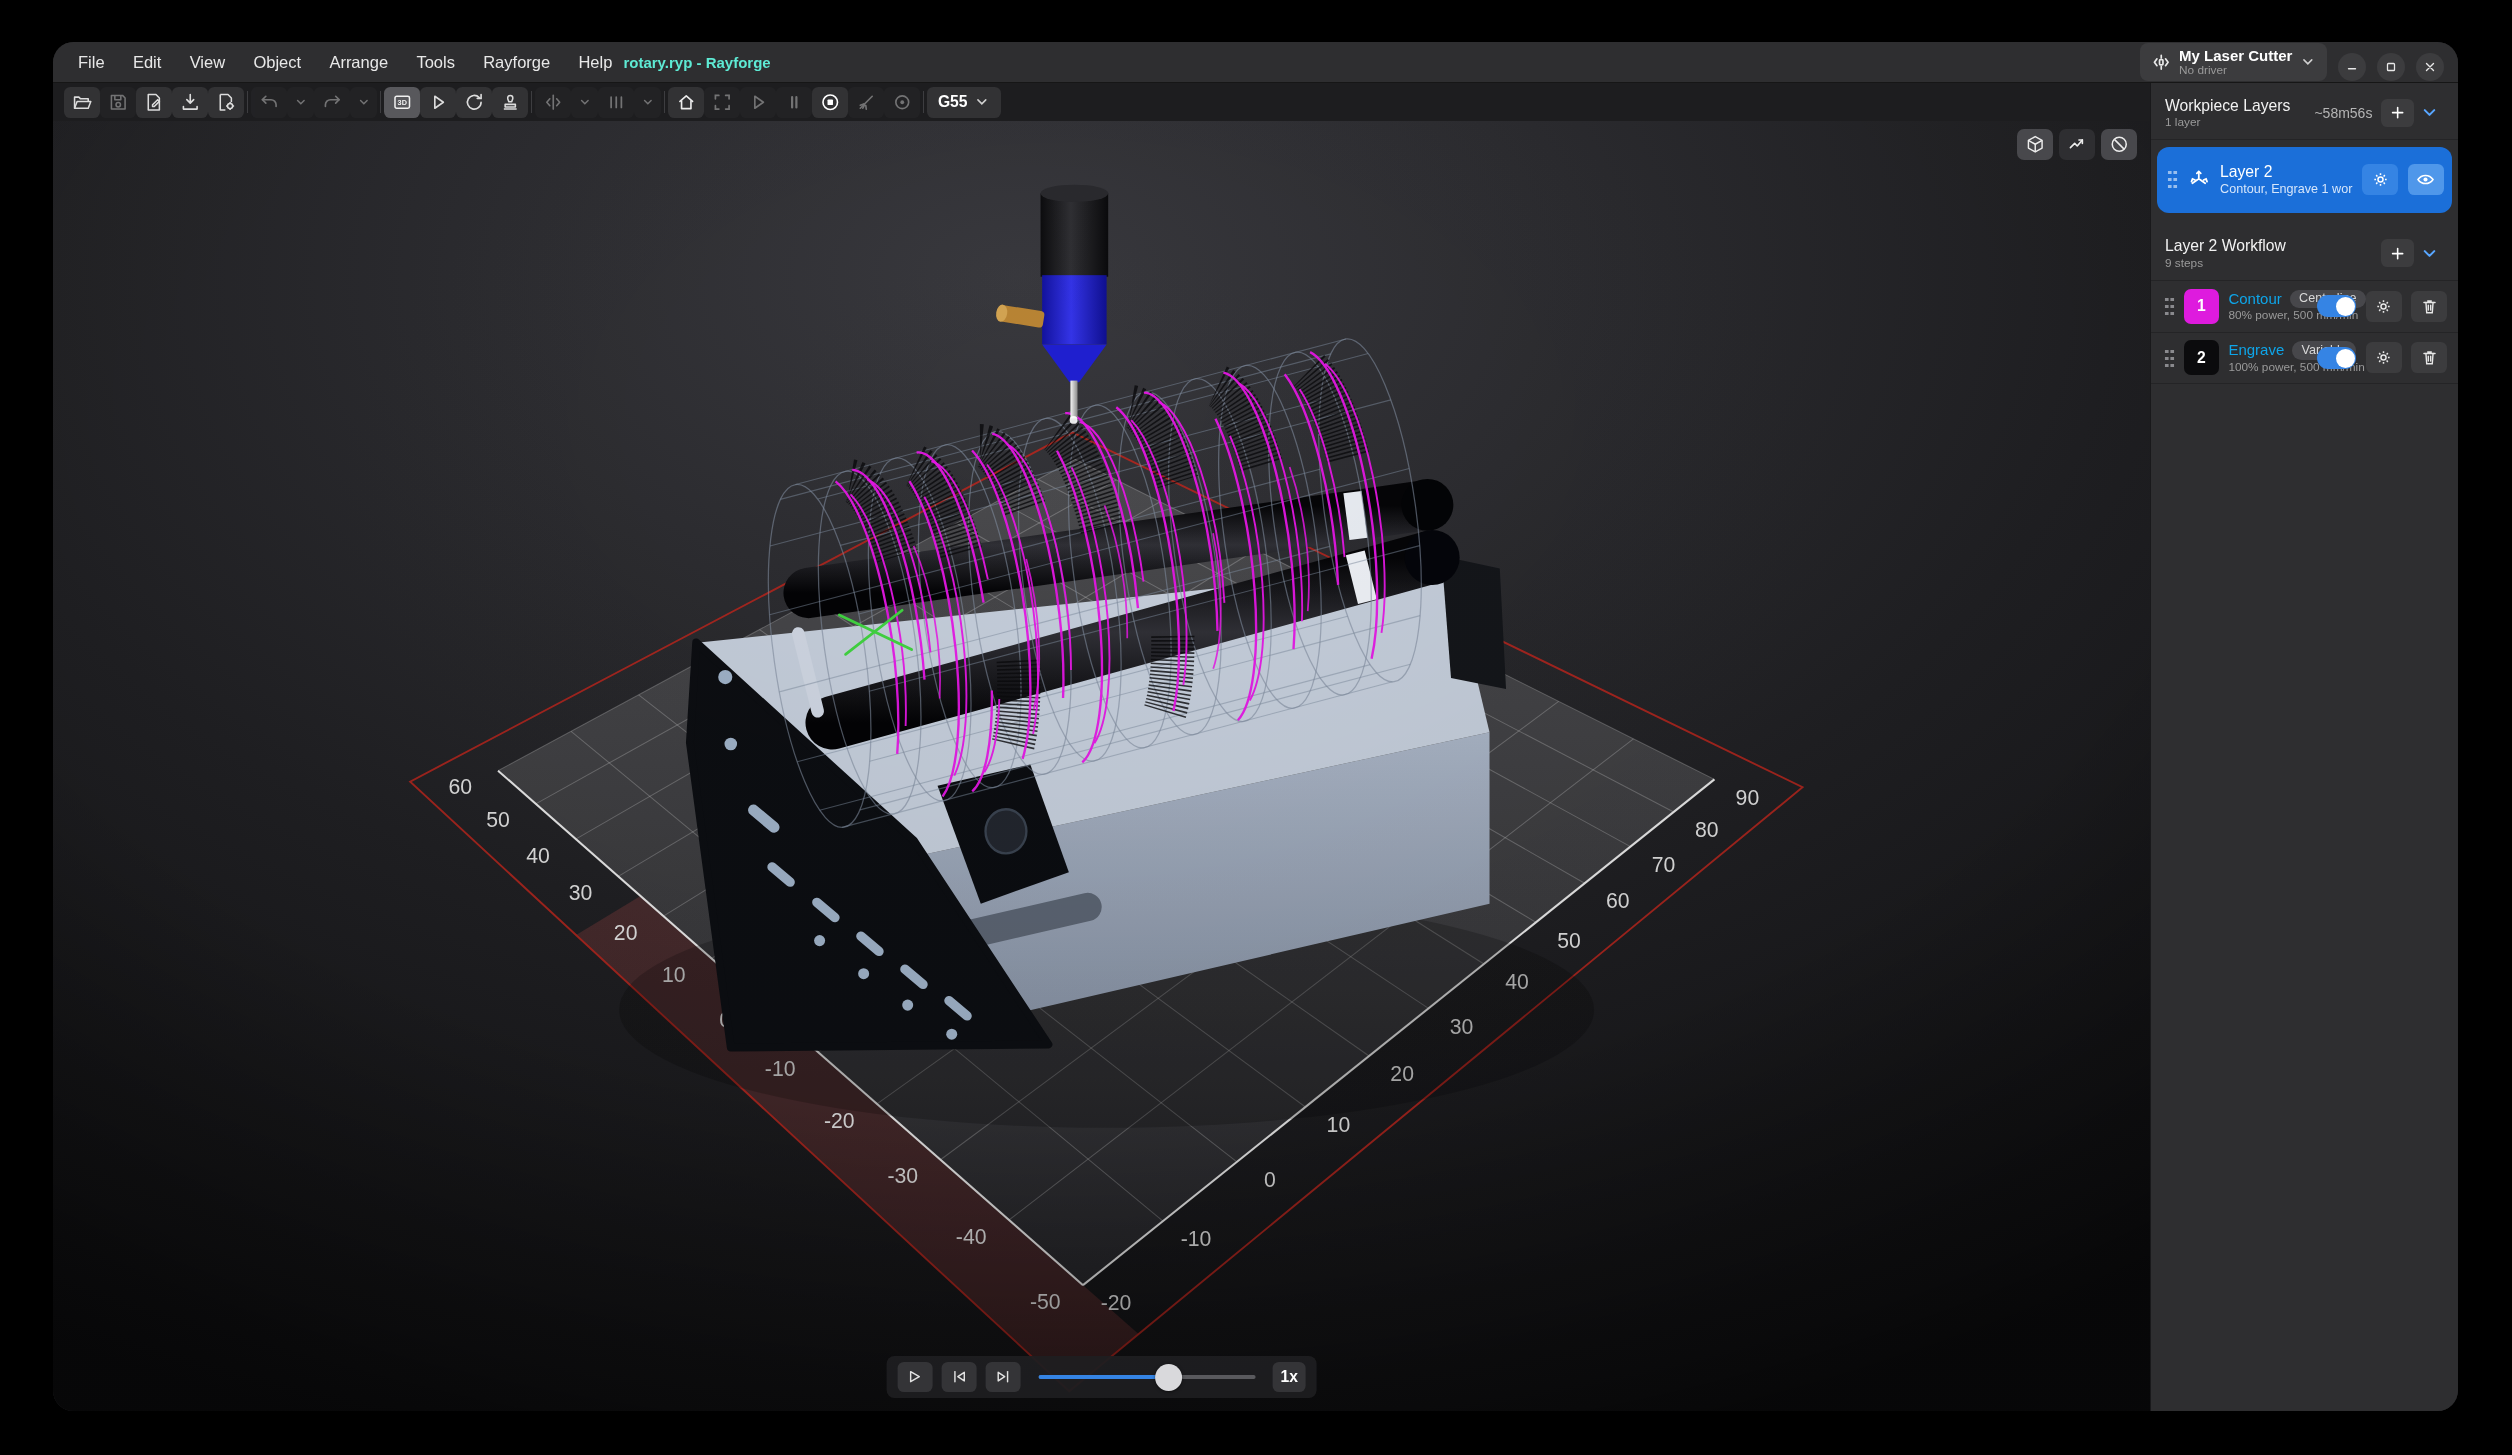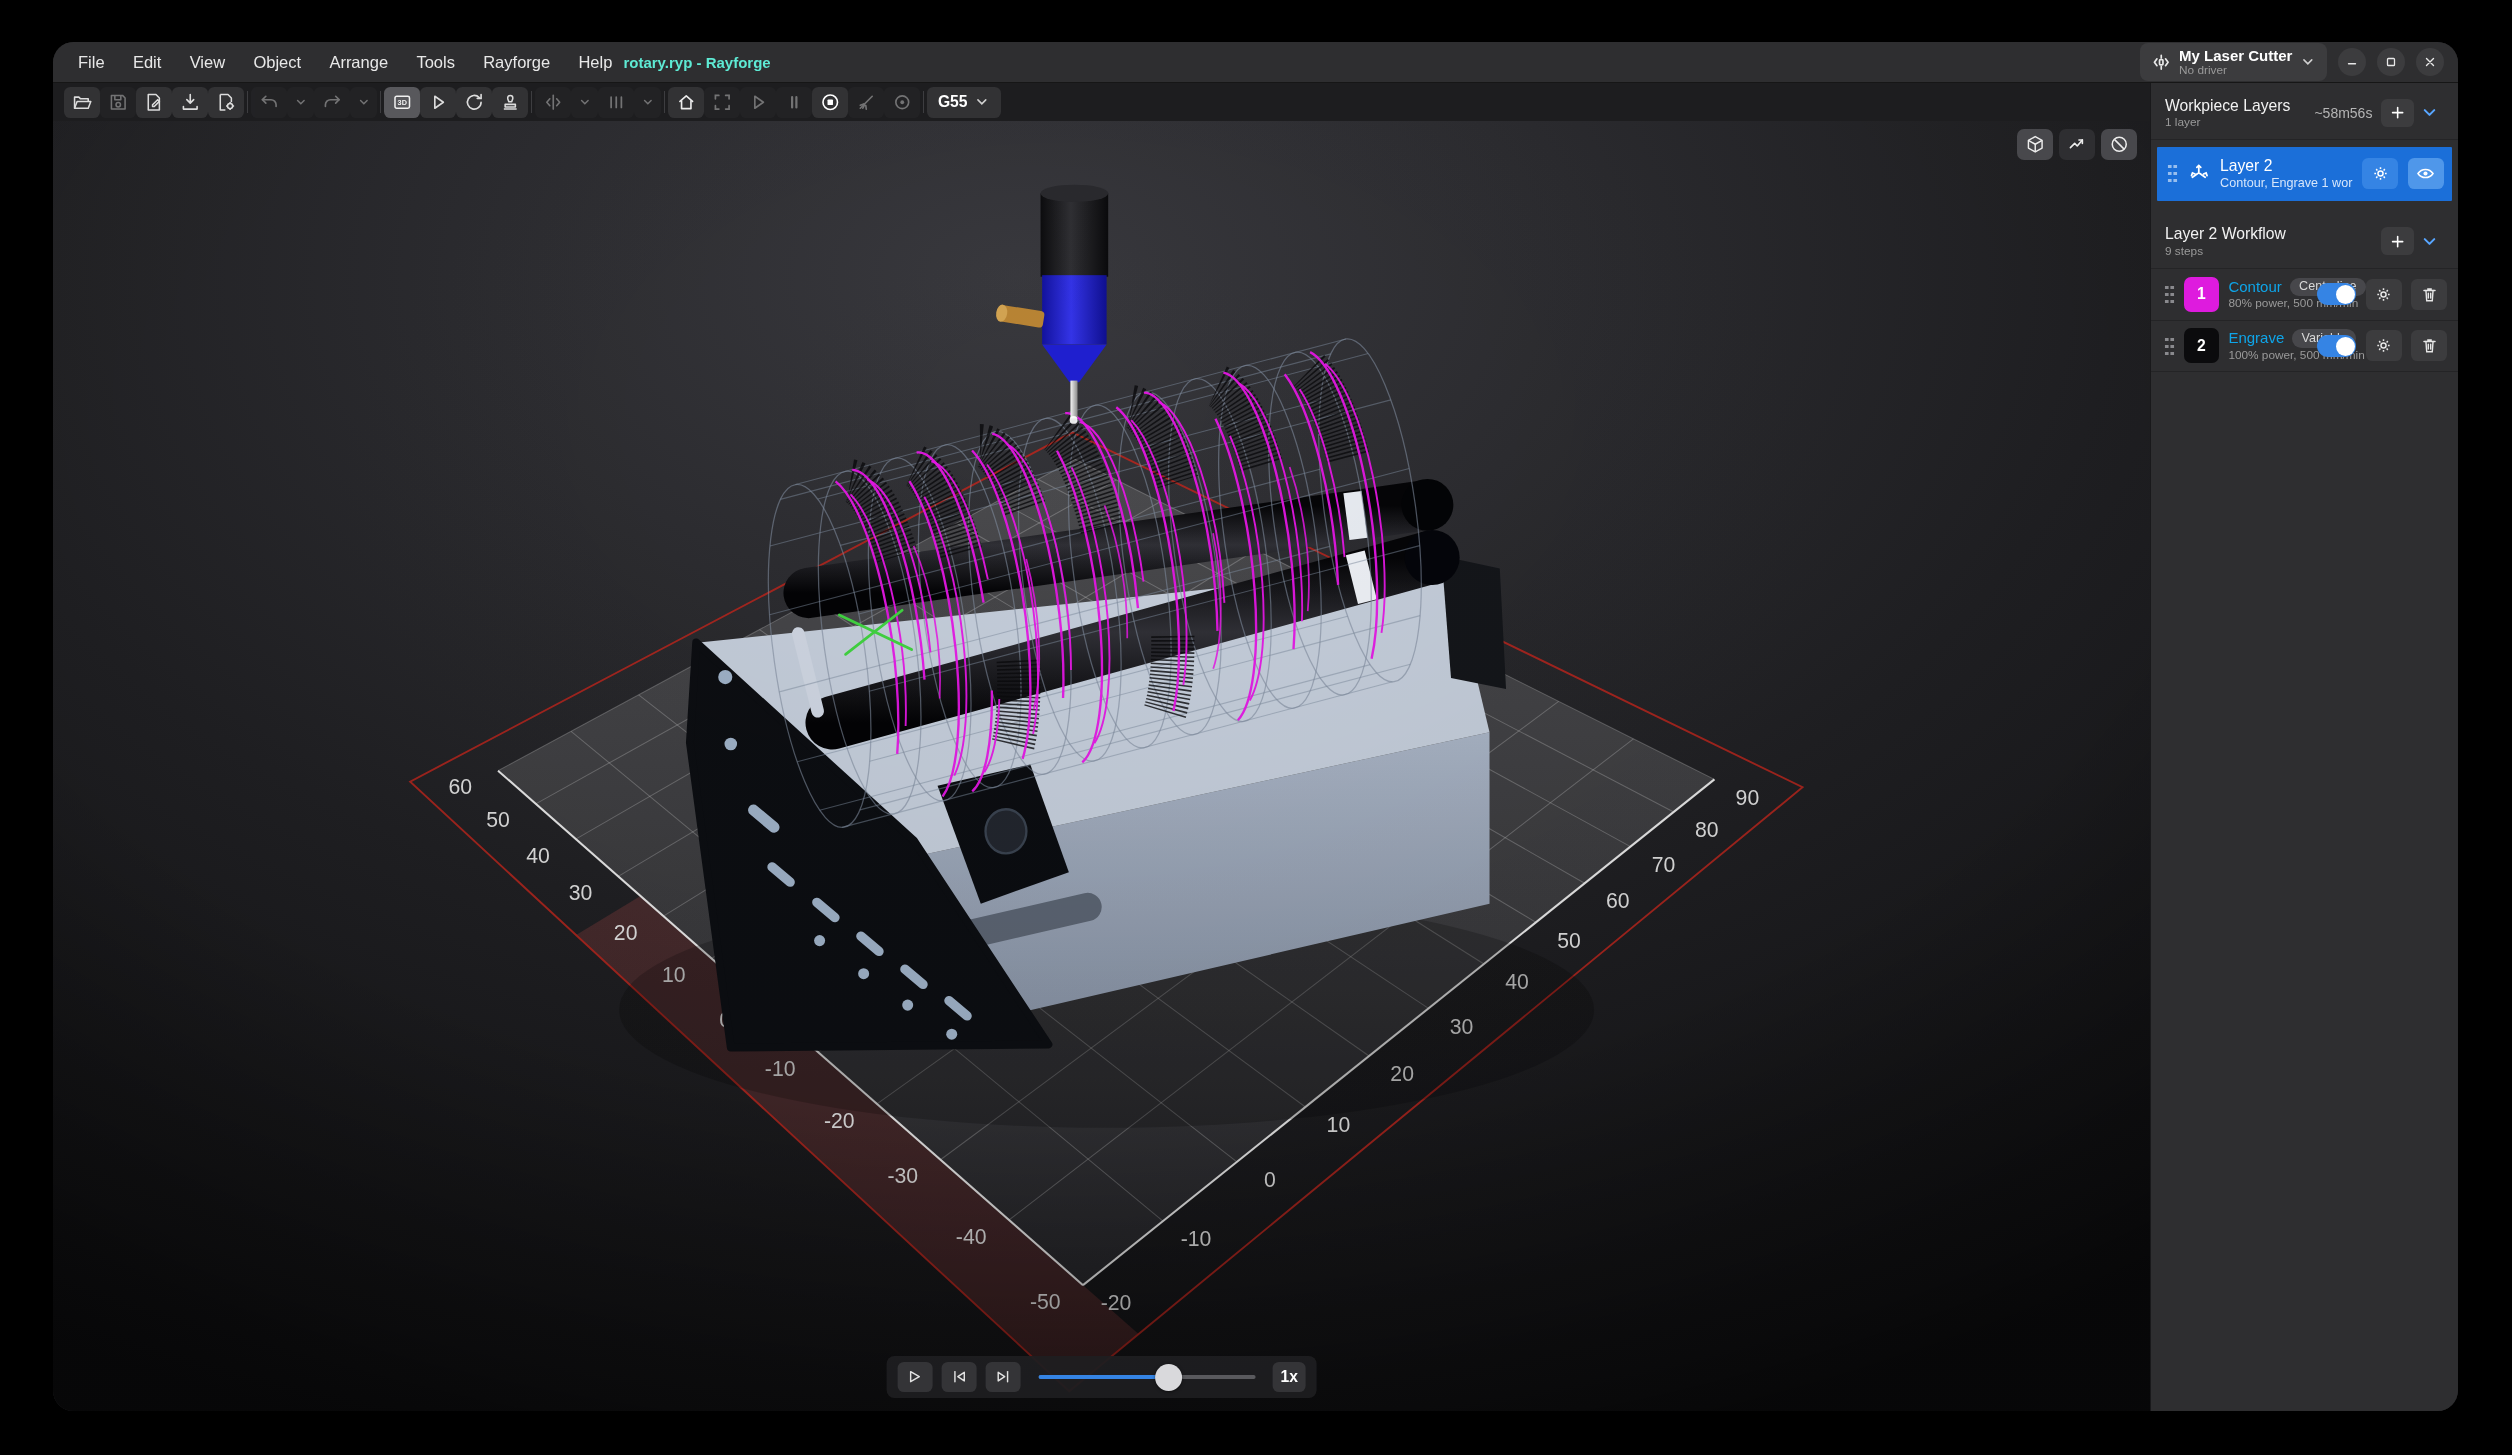--- a/index.html
+++ b/index.html
@@ -4,21 +4,21 @@
 <style>
   * { margin:0; padding:0; box-sizing:border-box; }
   html,body { width:2512px; height:1455px; background:#000; font-family:"Liberation Sans", sans-serif; overflow:hidden; }
   .window { position:absolute; left:53px; top:42px; width:2405px; height:1369px; background:#242426; border-radius:20.5px; overflow:hidden; box-shadow:0 7.9px 47px rgba(0,0,0,.8); display:flex; flex-direction:column; }
 
   
   .headerbar { height:41px; background:#2e2e30; border-bottom:0.8px solid #161616; display:flex; align-items:center; flex:0 0 auto; }
   .menubar { display:flex; gap:6.3px; padding-left:14px; }
   .menu-item { color:#e8e8e8; font-size:16.5px; padding:4.7px 11px; border-radius:6.3px; cursor:default; }
   .hb-title { flex:1; text-align:left; color:#5eead4; font-size:15px; font-weight:bold; }
-  .hb-right { display:flex; align-items:center; gap:11px; padding-right:14px; }
+  .hb-right { display:flex; align-items:flex-end; gap:11px; padding-right:14px; }
   .device-btn { display:flex; align-items:center; gap:7.9px; background:#3c3c3e; border:none; border-radius:7.9px; padding:3.9px 11px; color:#fff; }
   .device-txt { text-align:left; line-height:1.15; }
   .device-name { font-size:15px; font-weight:bold; color:#ffffff; }
   .device-status { font-size:11.8px; color:#9a9a9a; }
   .winctl { width:28px; height:28px; border-radius:50%; background:#3c3c3e; border:none; display:flex; align-items:center; justify-content:center; }
   svg.ic { display:block; }
 
   
   .body { flex:1; display:flex; min-height:0; }
   .main { flex:1; display:flex; flex-direction:column; min-width:0; }
@@ -50,21 +50,21 @@
   
   .sidebar { width:308px; background:#2e2e30; border-left:0.8px solid #19191b; display:flex; flex-direction:column; flex:0 0 auto; }
   .sec-head { display:flex; align-items:center; padding:12.6px 12.6px 9.4px 14px; border-bottom:0.8px solid #242426; }
   .sec-titles { flex:1; line-height:1.25; }
   .sec-title { color:#f2f2f2; font-size:15.7px; }
   .sec-sub { color:#9a9a9a; font-size:11.8px; }
   .sec-estimate { color:#b5b5b5; font-size:14px; margin-right:9px; }
   .mini-btn { width:33px; height:28px; border-radius:6.3px; background:#3c3c3e; border:none; color:#fff; display:flex; align-items:center; justify-content:center; }
   .exp-btn { width:31px; height:28px; background:transparent; border:none; display:flex; align-items:center; justify-content:center; }
 
-  .layer-row { margin:6.3px 6.3px 11px 6.3px; height:54px; border-radius:1px; background:#1b6fd9; display:flex; align-items:center; gap:9.4px; padding:0 7.9px 0 9.4px; }
+  .layer-row { margin:6.3px 6.3px 11px 6.3px; height:66px; border-radius:12px; background:#1b6fd9; display:flex; align-items:center; gap:9.4px; padding:0 7.9px 0 9.4px; }
   .handle { width:11px; height:20.5px; background-image:radial-gradient(circle, rgba(255,255,255,.55) 1.9px, transparent 2px); background-size:5.5px 7px; flex:0 0 auto; }
   .handle.gray { background-image:radial-gradient(circle, #8a8a8e 1.9px, transparent 2px); }
   .layer-txt { flex:1; line-height:1.2; overflow:hidden; }
   .layer-name { color:#fff; font-size:15.7px; }
   .layer-desc { color:#d6e6fb; font-size:12.6px; white-space:nowrap; }
   .blue-btn { width:36px; height:31px; border-radius:6.3px; border:none; background:#3584e4; display:flex; align-items:center; justify-content:center; }
   .blue-btn.lighter { background:#4f97ea; }
 
   .step-row { display:flex; align-items:center; gap:9.4px; padding:7.9px 11px 7.9px 12.6px; }
   .step-sep { height:0.8px; background:#242426; margin-left:0; }

